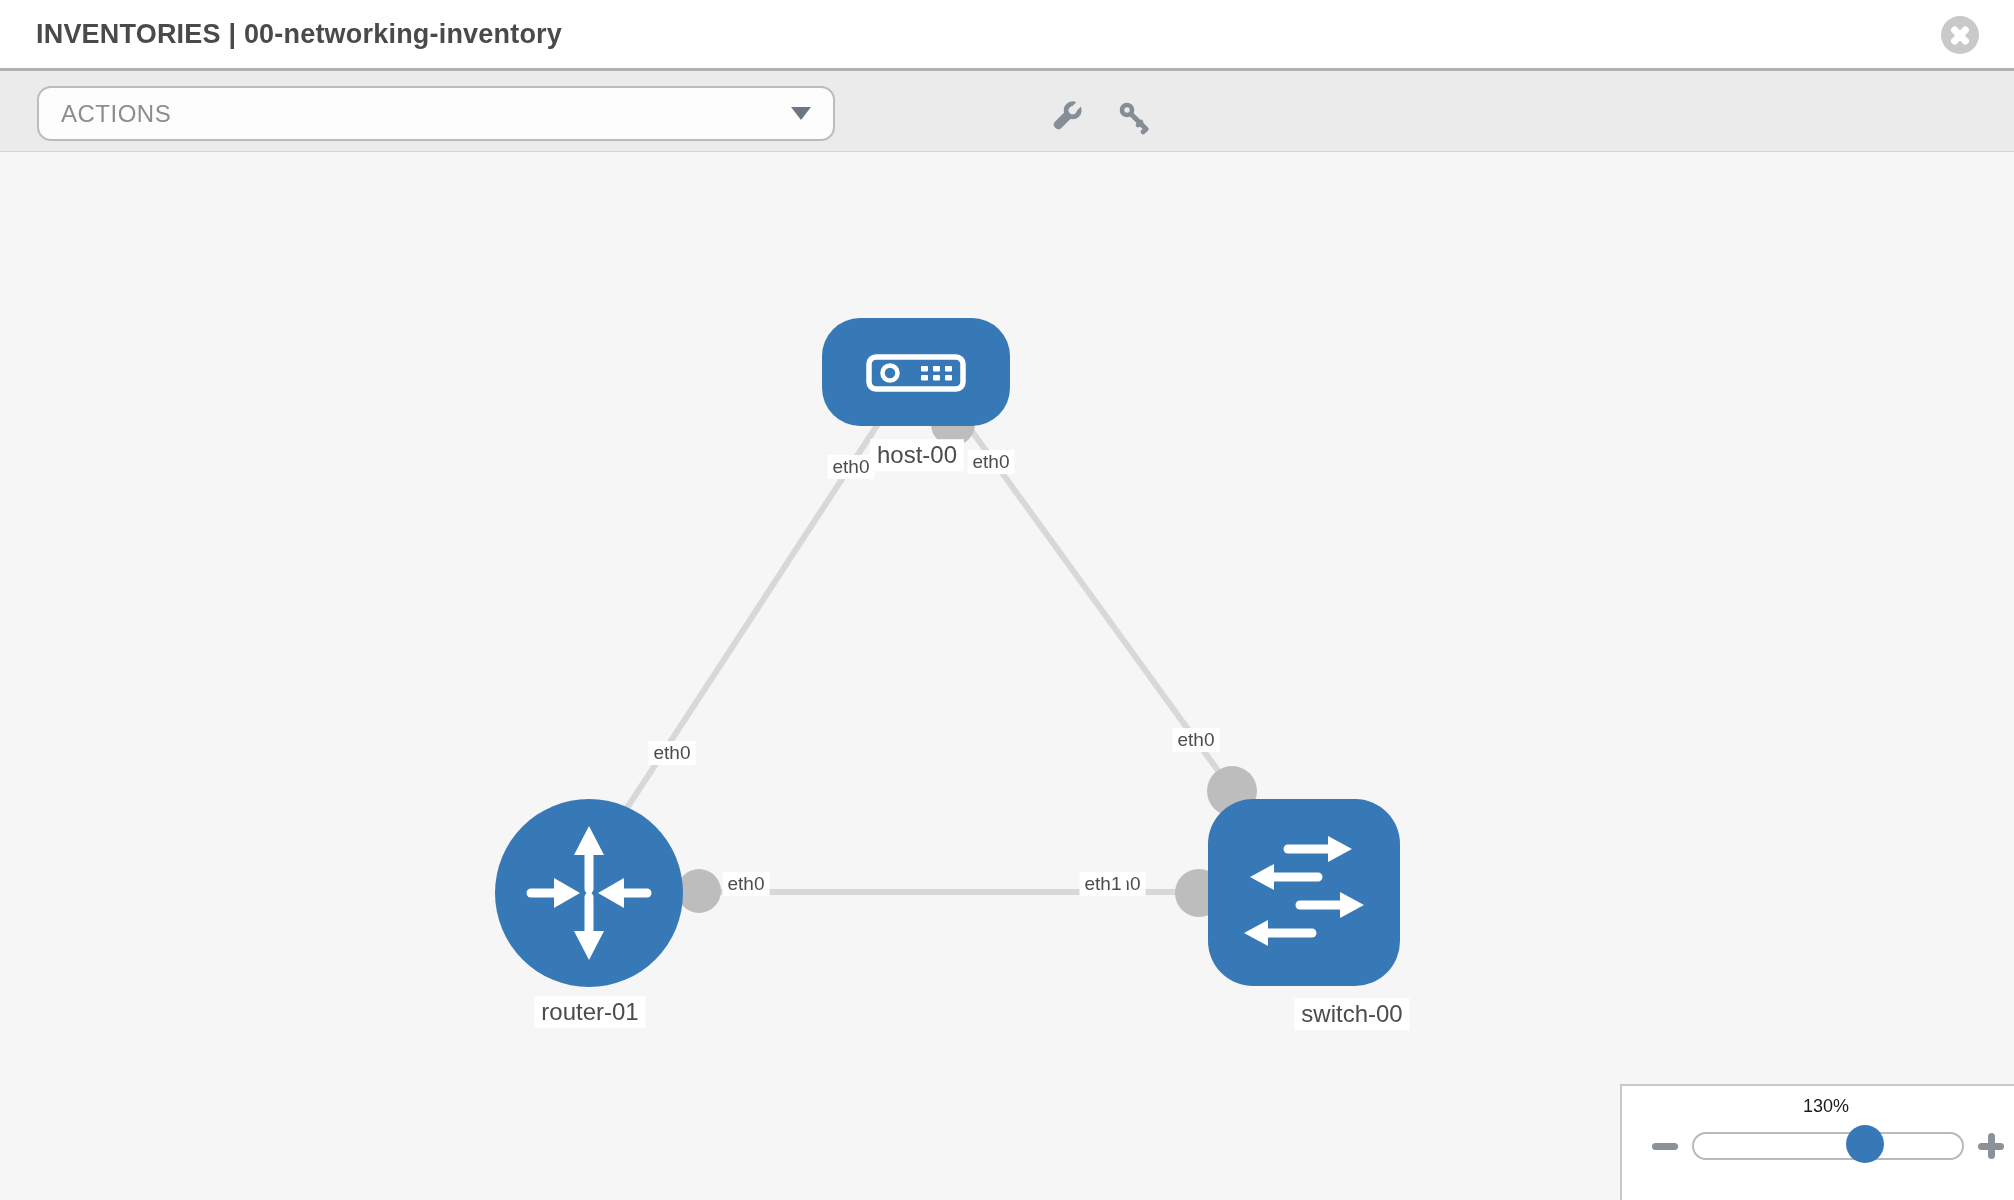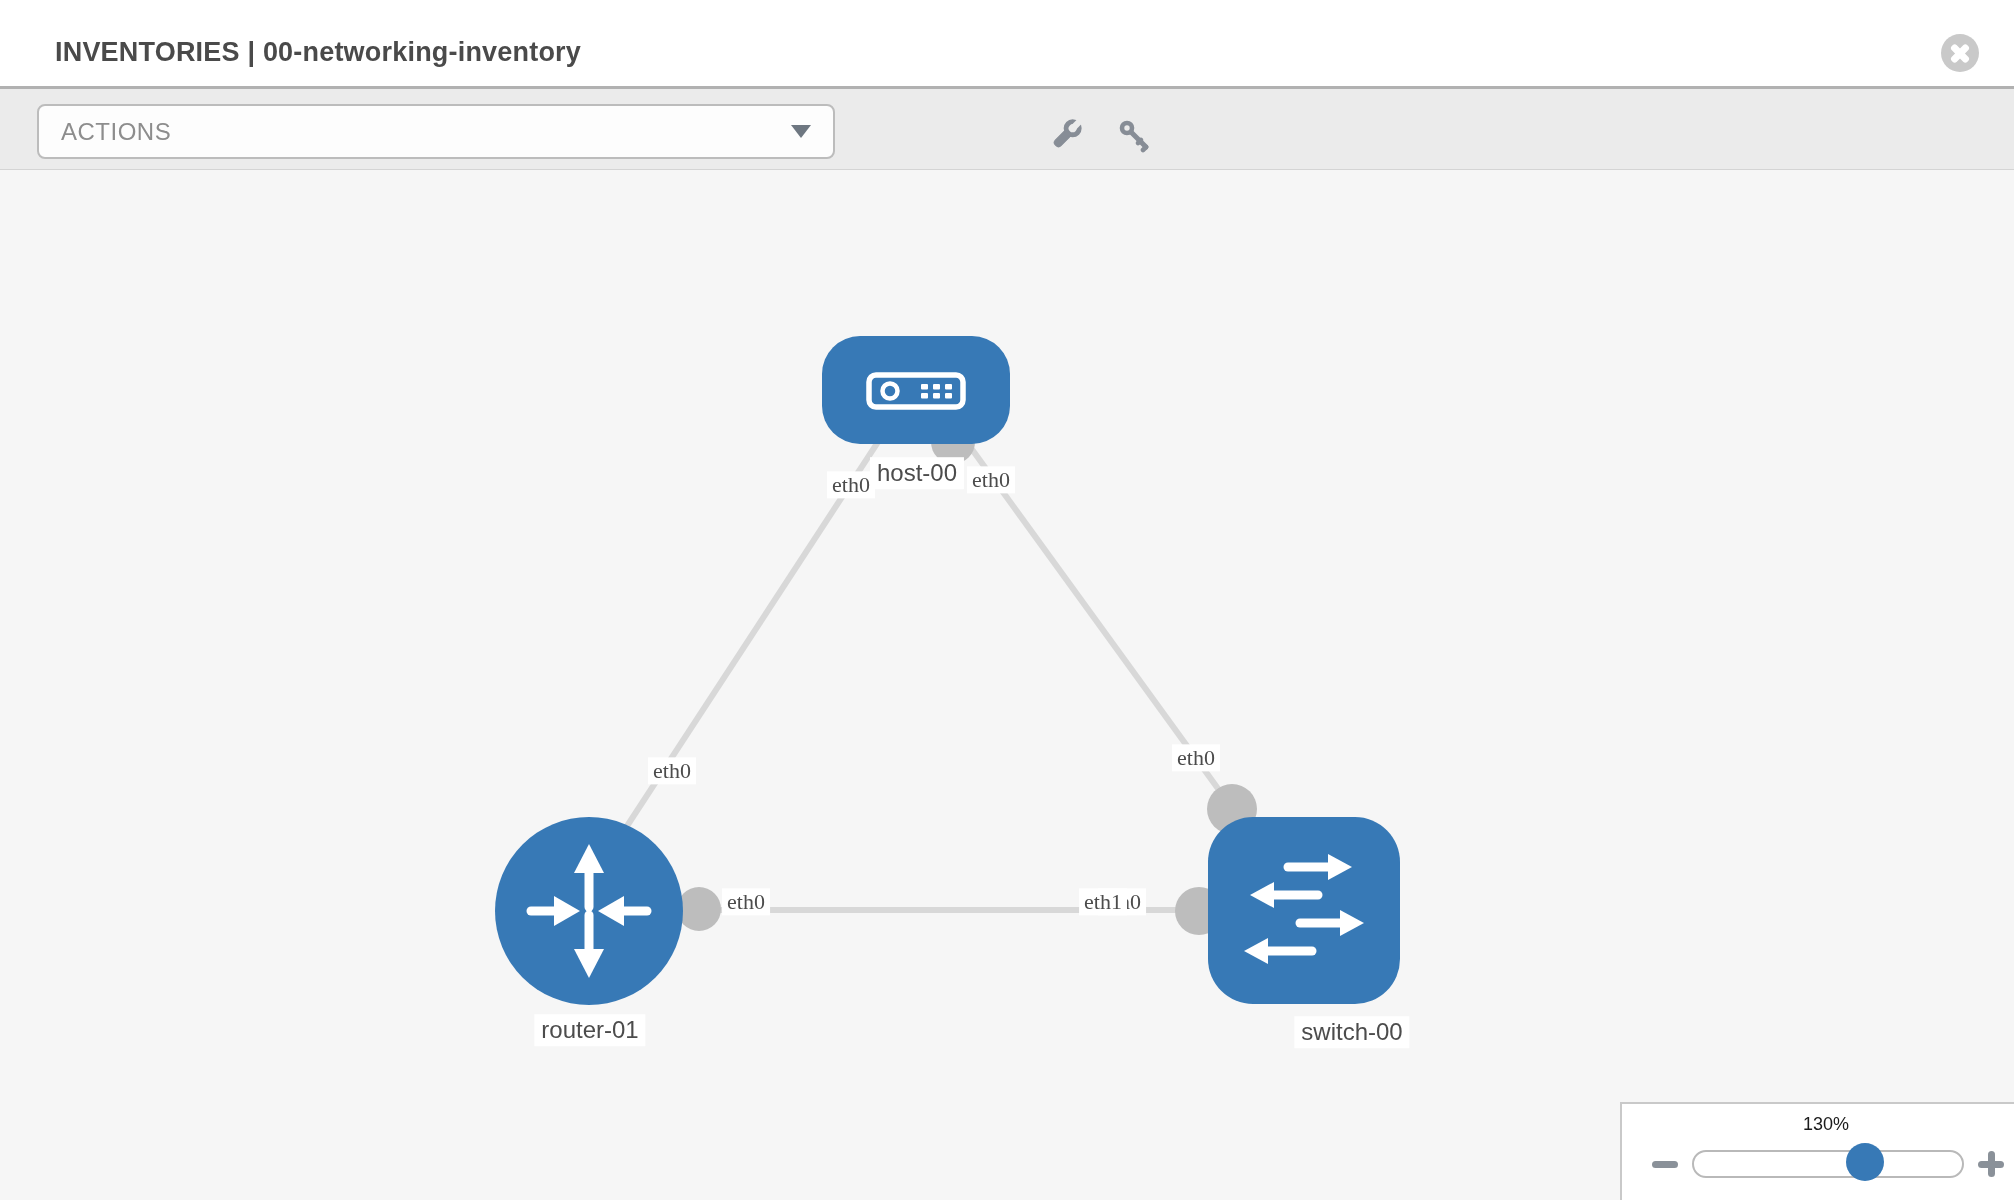--- a/index.html
+++ b/index.html
@@ -7,21 +7,21 @@
     width:2014px;height:1200px;overflow:hidden;
     font-family:"Liberation Sans", sans-serif;
     background:#fff;
     -webkit-font-smoothing:antialiased;
   }
   .app{position:relative;width:2014px;height:1200px;}
 
   
   .header{
     position:relative;height:68px;background:#fff;
-    display:flex;align-items:center;padding-left:55px;box-sizing:border-box;margin-top:18px;
+    display:flex;align-items:center;padding-left:36px;box-sizing:border-box;
   }
   .page-title{
     font-size:27px;font-weight:bold;color:var(--title-gray);
     letter-spacing:.2px;
   }
   .close-btn{
     position:absolute;right:35px;top:16px;width:38px;height:38px;
     border-radius:50%;background:#c9c9c9;cursor:pointer;
   }
   .close-btn .bar{
@@ -32,21 +32,21 @@
   .close-btn .bar.b2{transform:rotate(-45deg);}
 
   
   .toolbar{
     position:relative;height:80px;background:#ebebeb;
     border-top:3px solid #b1b1b1;border-bottom:1px solid #d4d4d4;
     box-sizing:content-box;
   }
   .dropdown{
     position:absolute;top:15px;height:55px;box-sizing:border-box;
-    background:#fdfdfd;border:2px solid #bcbcbc;border-radius:8px;
+    background:#fdfdfd;border:2px solid #bcbcbc;border-radius:14px;
     display:flex;align-items:center;justify-content:space-between;
     padding:0 22px;cursor:pointer;
   }
   .dropdown .ph{
     font-size:24px;color:#8d8d8d;letter-spacing:.5px;
   }
   .chevron{
     width:0;height:0;border-left:10px solid transparent;
     border-right:10px solid transparent;border-top:13px solid #6e7781;
   }
@@ -69,21 +69,21 @@
   .iface{fill:var(--iface-gray);}
   .node-shape{fill:var(--node-blue);}
   .nicon-stroke{stroke:#fff;fill:none;}
   .nicon-fill{fill:#fff;}
 
   .lbl{
     position:absolute;transform:translate(-50%,-50%);
     background:#fff;color:#4c4c4c;white-space:nowrap;line-height:1.15;
   }
   .lbl.node{font-size:24px;padding:2px 7px;z-index:3;}
-  .lbl.iface-lbl{font-size:22px;padding:1px 5px;z-index:2;font-family:Liberation Serif, serif;}
+  .lbl.iface-lbl{font-size:19px;padding:1px 5px;z-index:2;}
 
   
   .zoom-panel{
     position:absolute;left:1620px;top:932px;width:420px;height:150px;
     background:#fff;border:2px solid #c9c9c9;box-sizing:border-box;
   }
   .zoom-value{
     position:absolute;top:10px;left:70px;width:268px;text-align:center;
     font-size:18px;color:#1b1b1b;
   }

